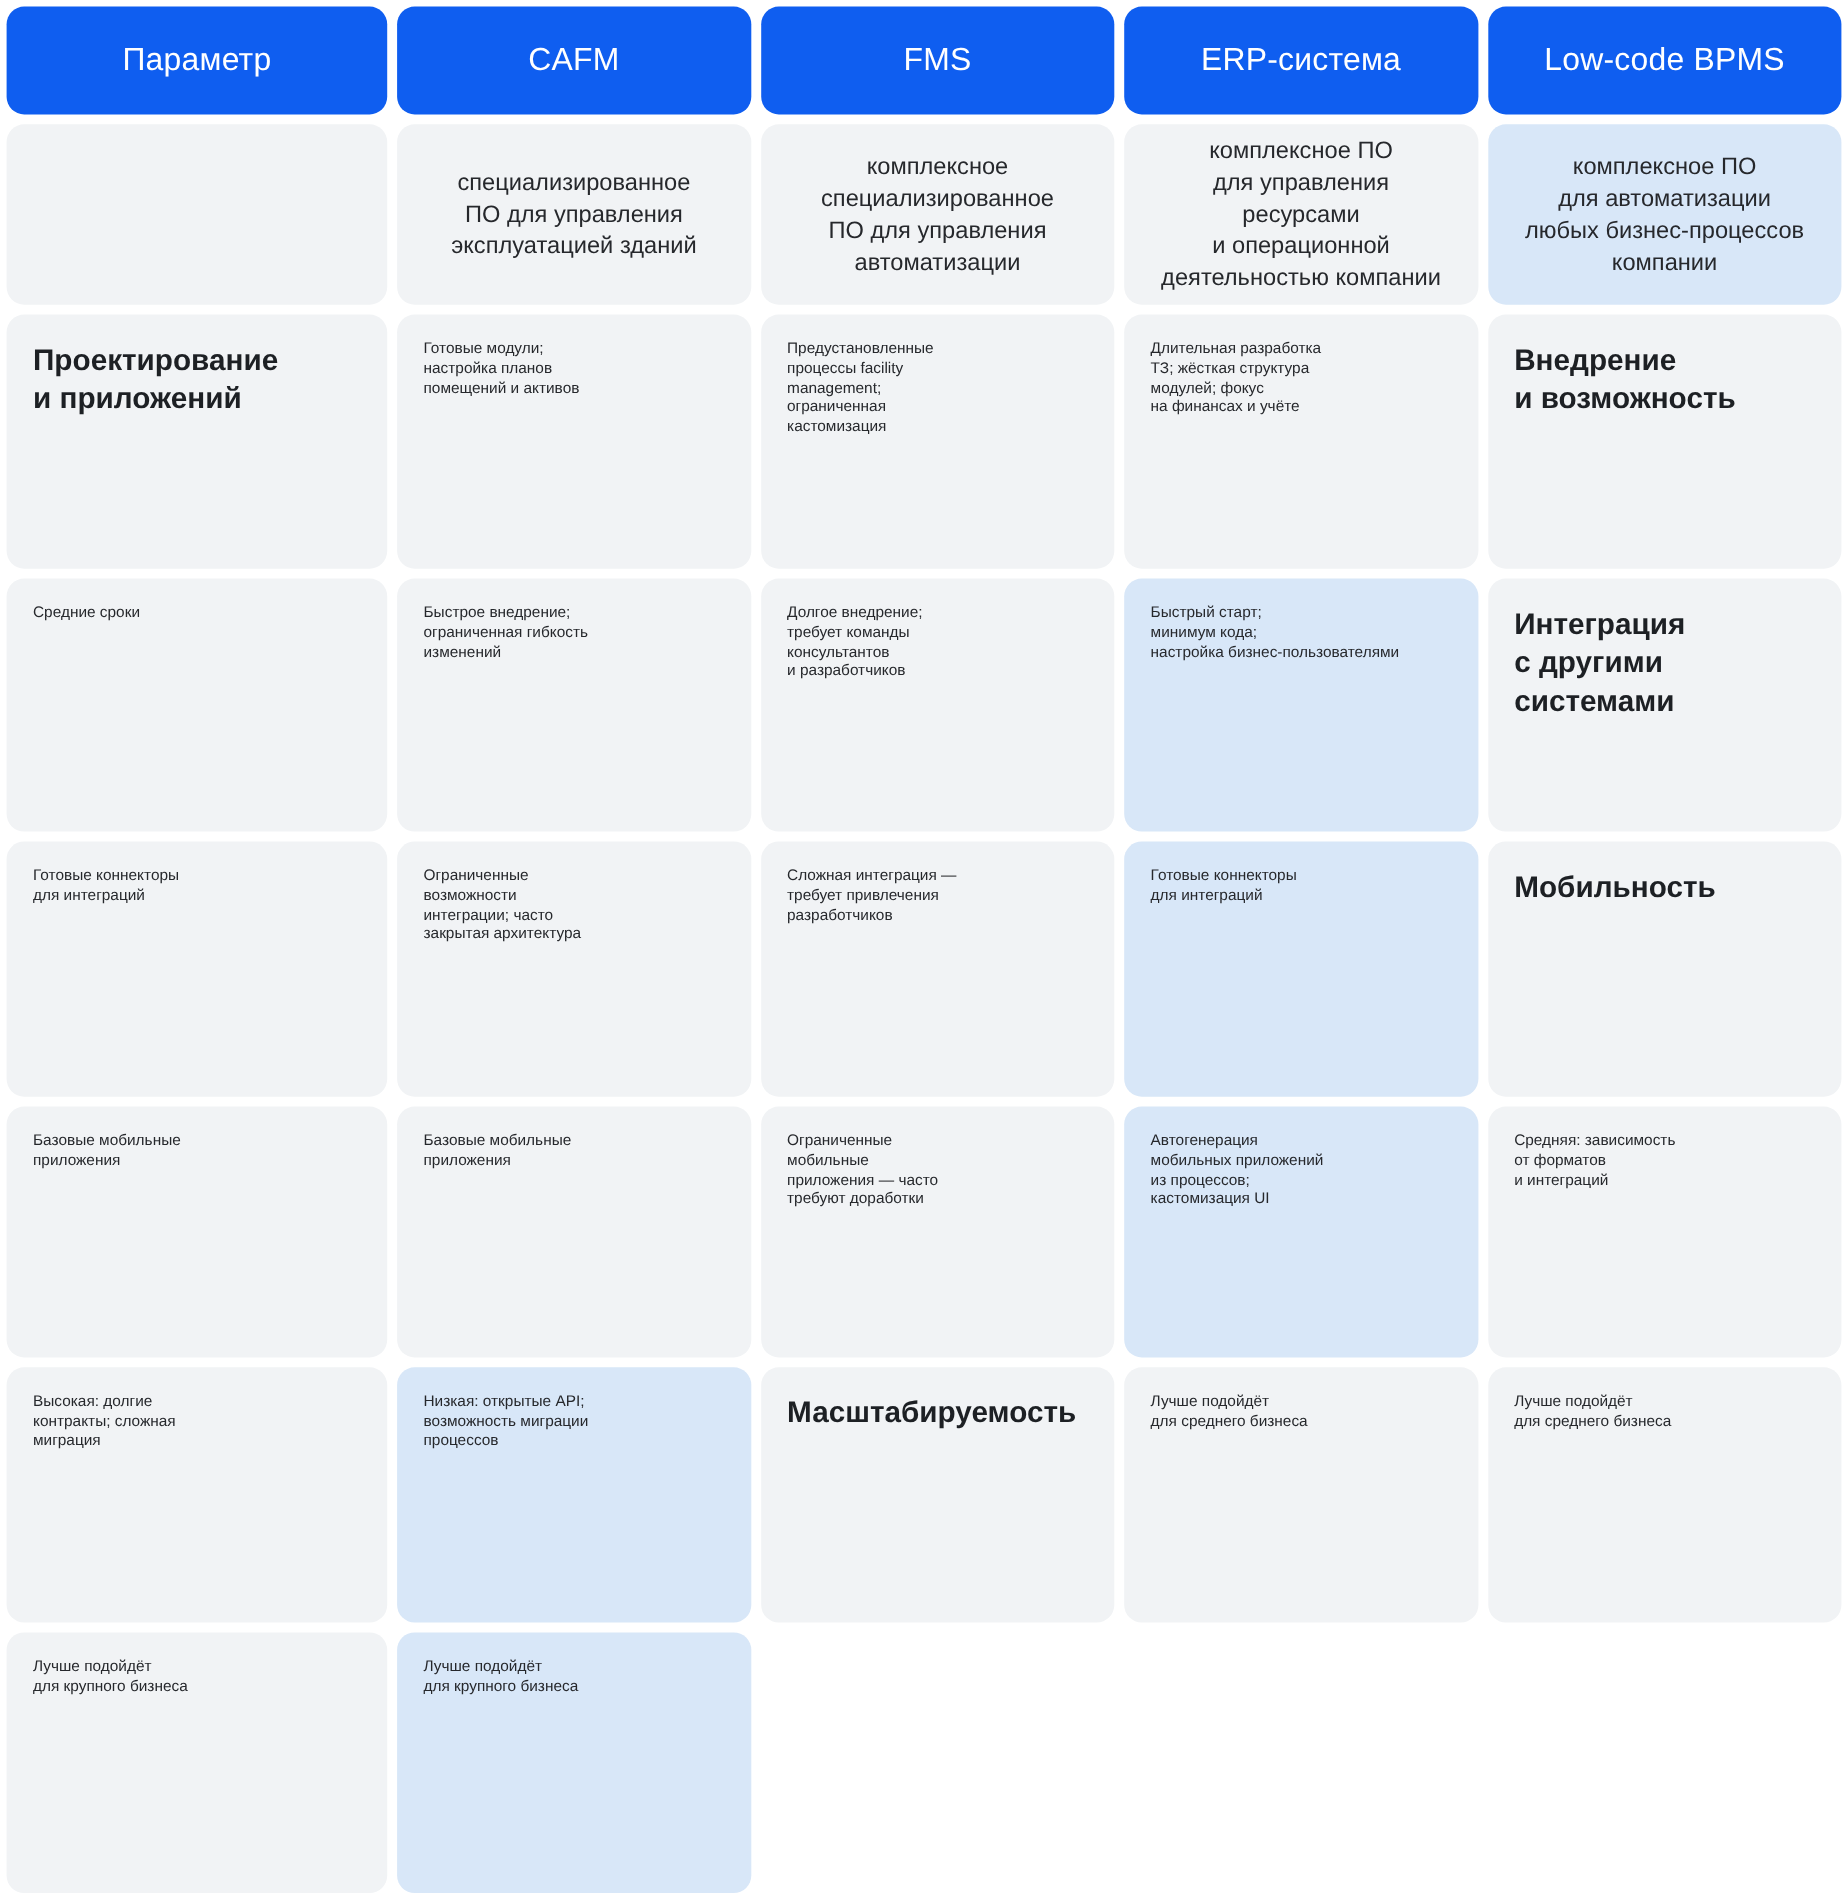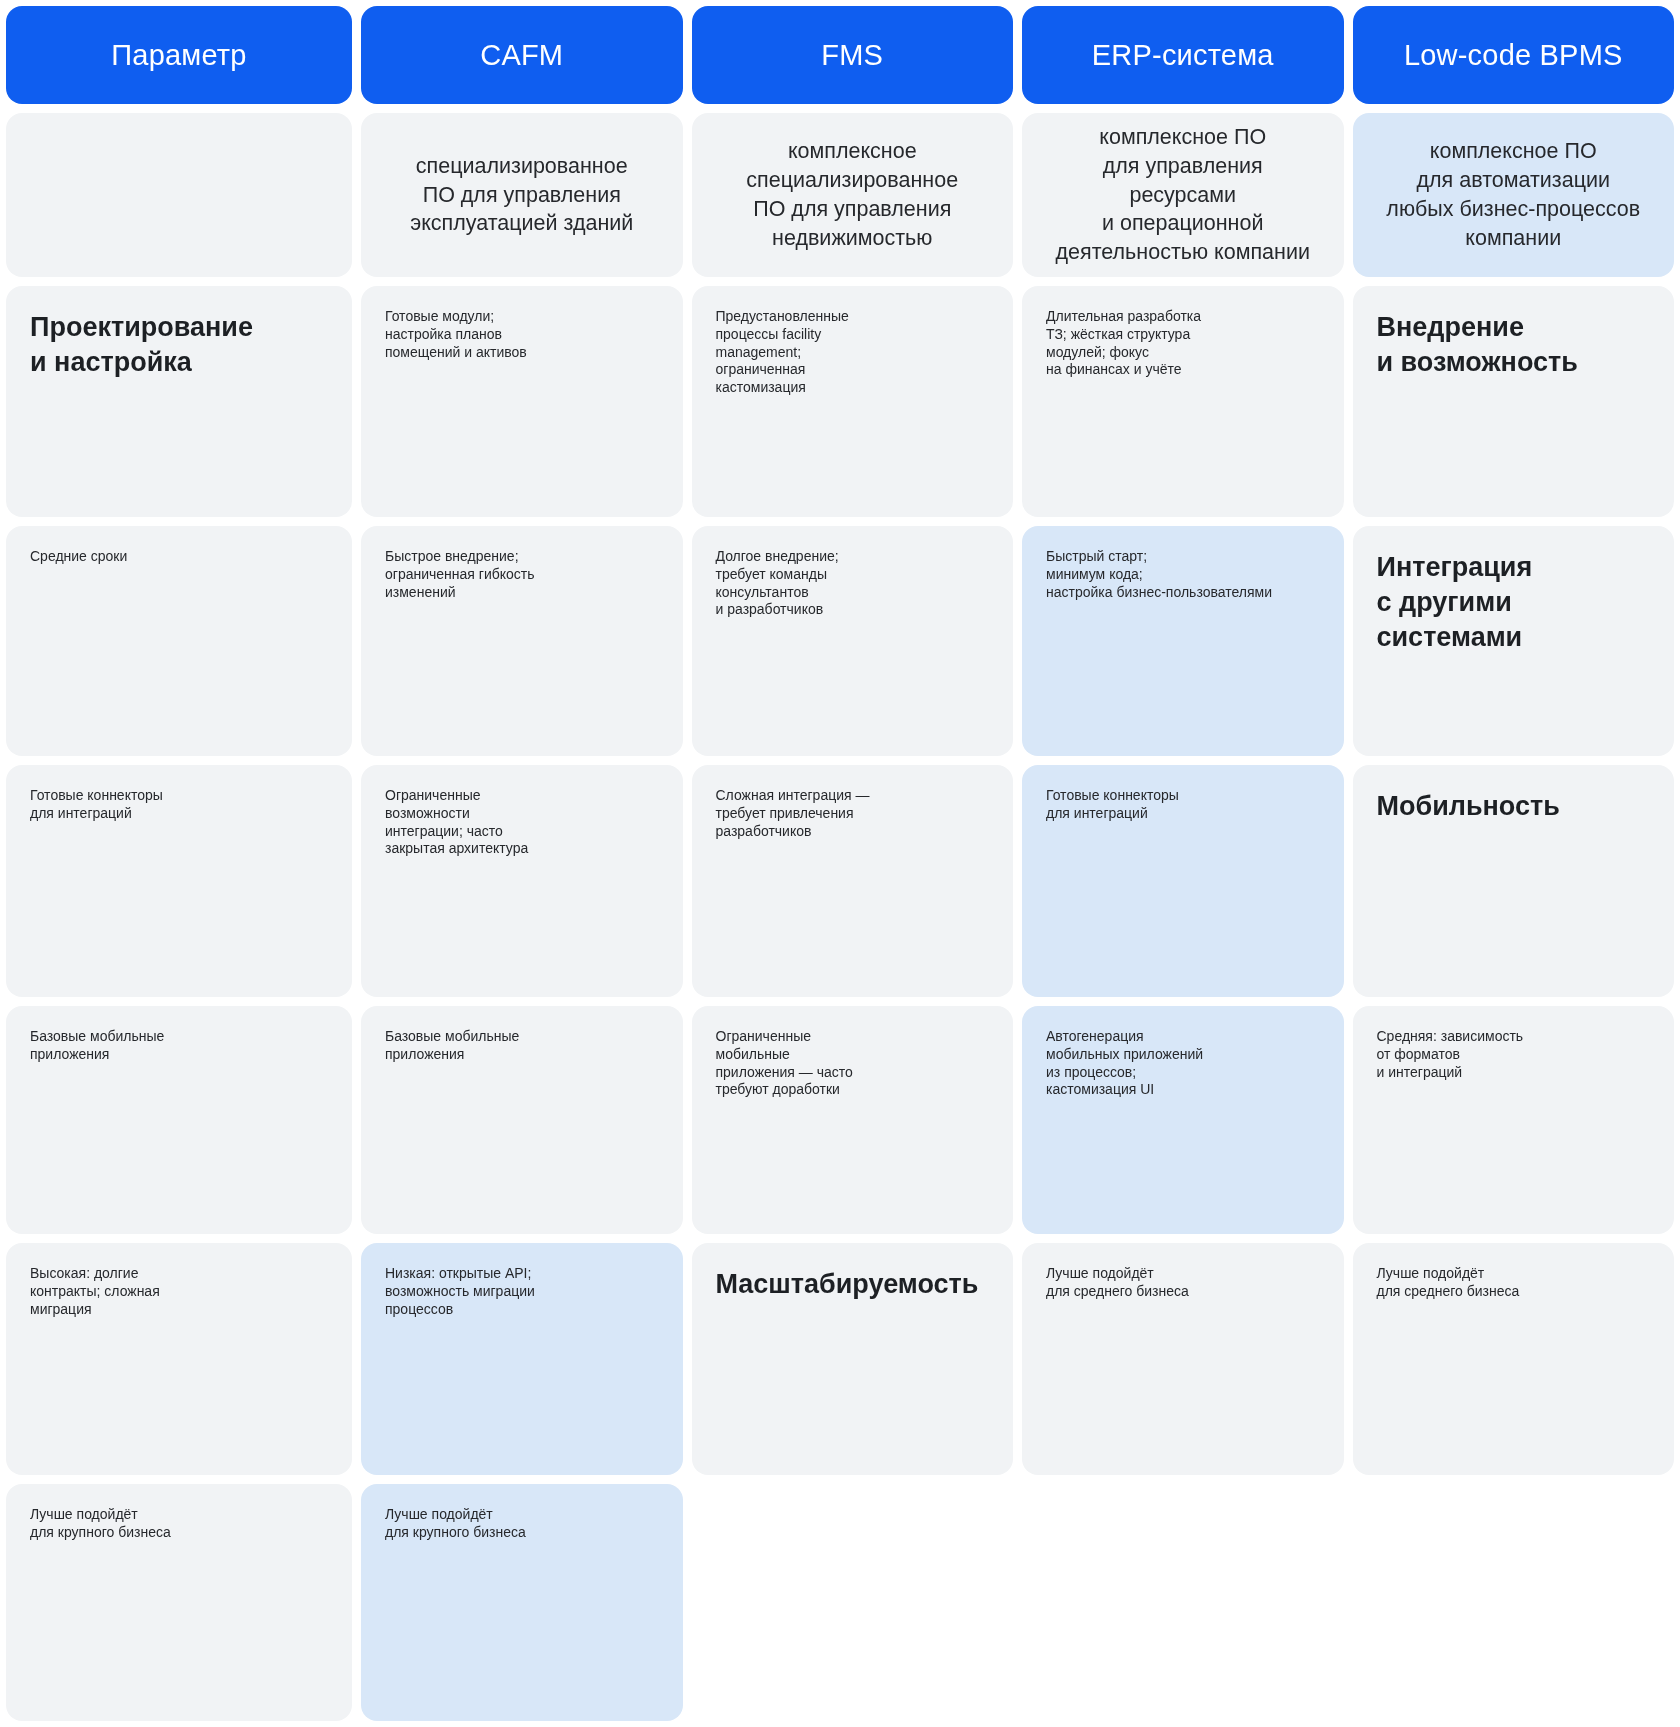--- a/index.html
+++ b/index.html
@@ -70,33 +70,33 @@
   <div class="cell head">ERP-система</div>
   <div class="cell head">Low-code BPMS</div>
 
   <div class="cell"></div>
   <div class="cell desc">специализированное
 ПО для управления
 эксплуатацией зданий</div>
   <div class="cell desc">комплексное
 специализированное
 ПО для управления
-недвижимостью</div>
+автоматизации</div>
   <div class="cell desc">комплексное ПО
 для управления
 ресурсами
 и операционной
 деятельностью компании</div>
   <div class="cell desc hl">комплексное ПО
 для автоматизации
 любых бизнес-процессов
 компании</div>
 
   <div class="cell param">Проектирование
-и настройка</div>
+и приложений</div>
   <div class="cell">Готовые модули;
 настройка планов
 помещений и активов</div>
   <div class="cell">Предустановленные
 процессы facility
 management;
 ограниченная
 кастомизация</div>
   <div class="cell">Длительная разработка
 ТЗ; жёсткая структура

